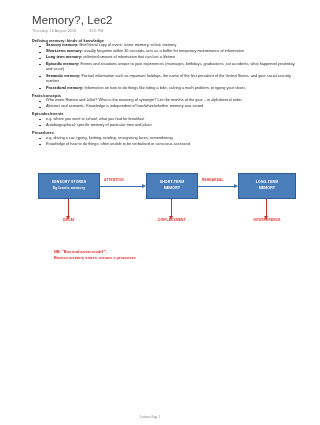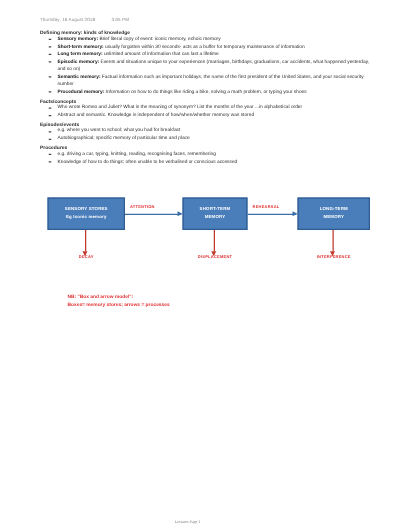--- a/index.html
+++ b/index.html
@@ -160,20 +160,21 @@
     font-size:3.2px;
     color:#7a7a7a;
     font-family:"Liberation Serif", serif;
   }
 </style>
 </head>
 <body>
 
 <div class="page">
 
+  <h1 class="title">Memory?, Lec2</h1>
 
   <div class="datestamp">
     <span>Thursday, 16 August 2018</span>
     <span class="time">3:05 PM</span>
   </div>
 
   <div>
 
     <div class="section-head">Defining memory: kinds of knowledge</div>
     <ul>

